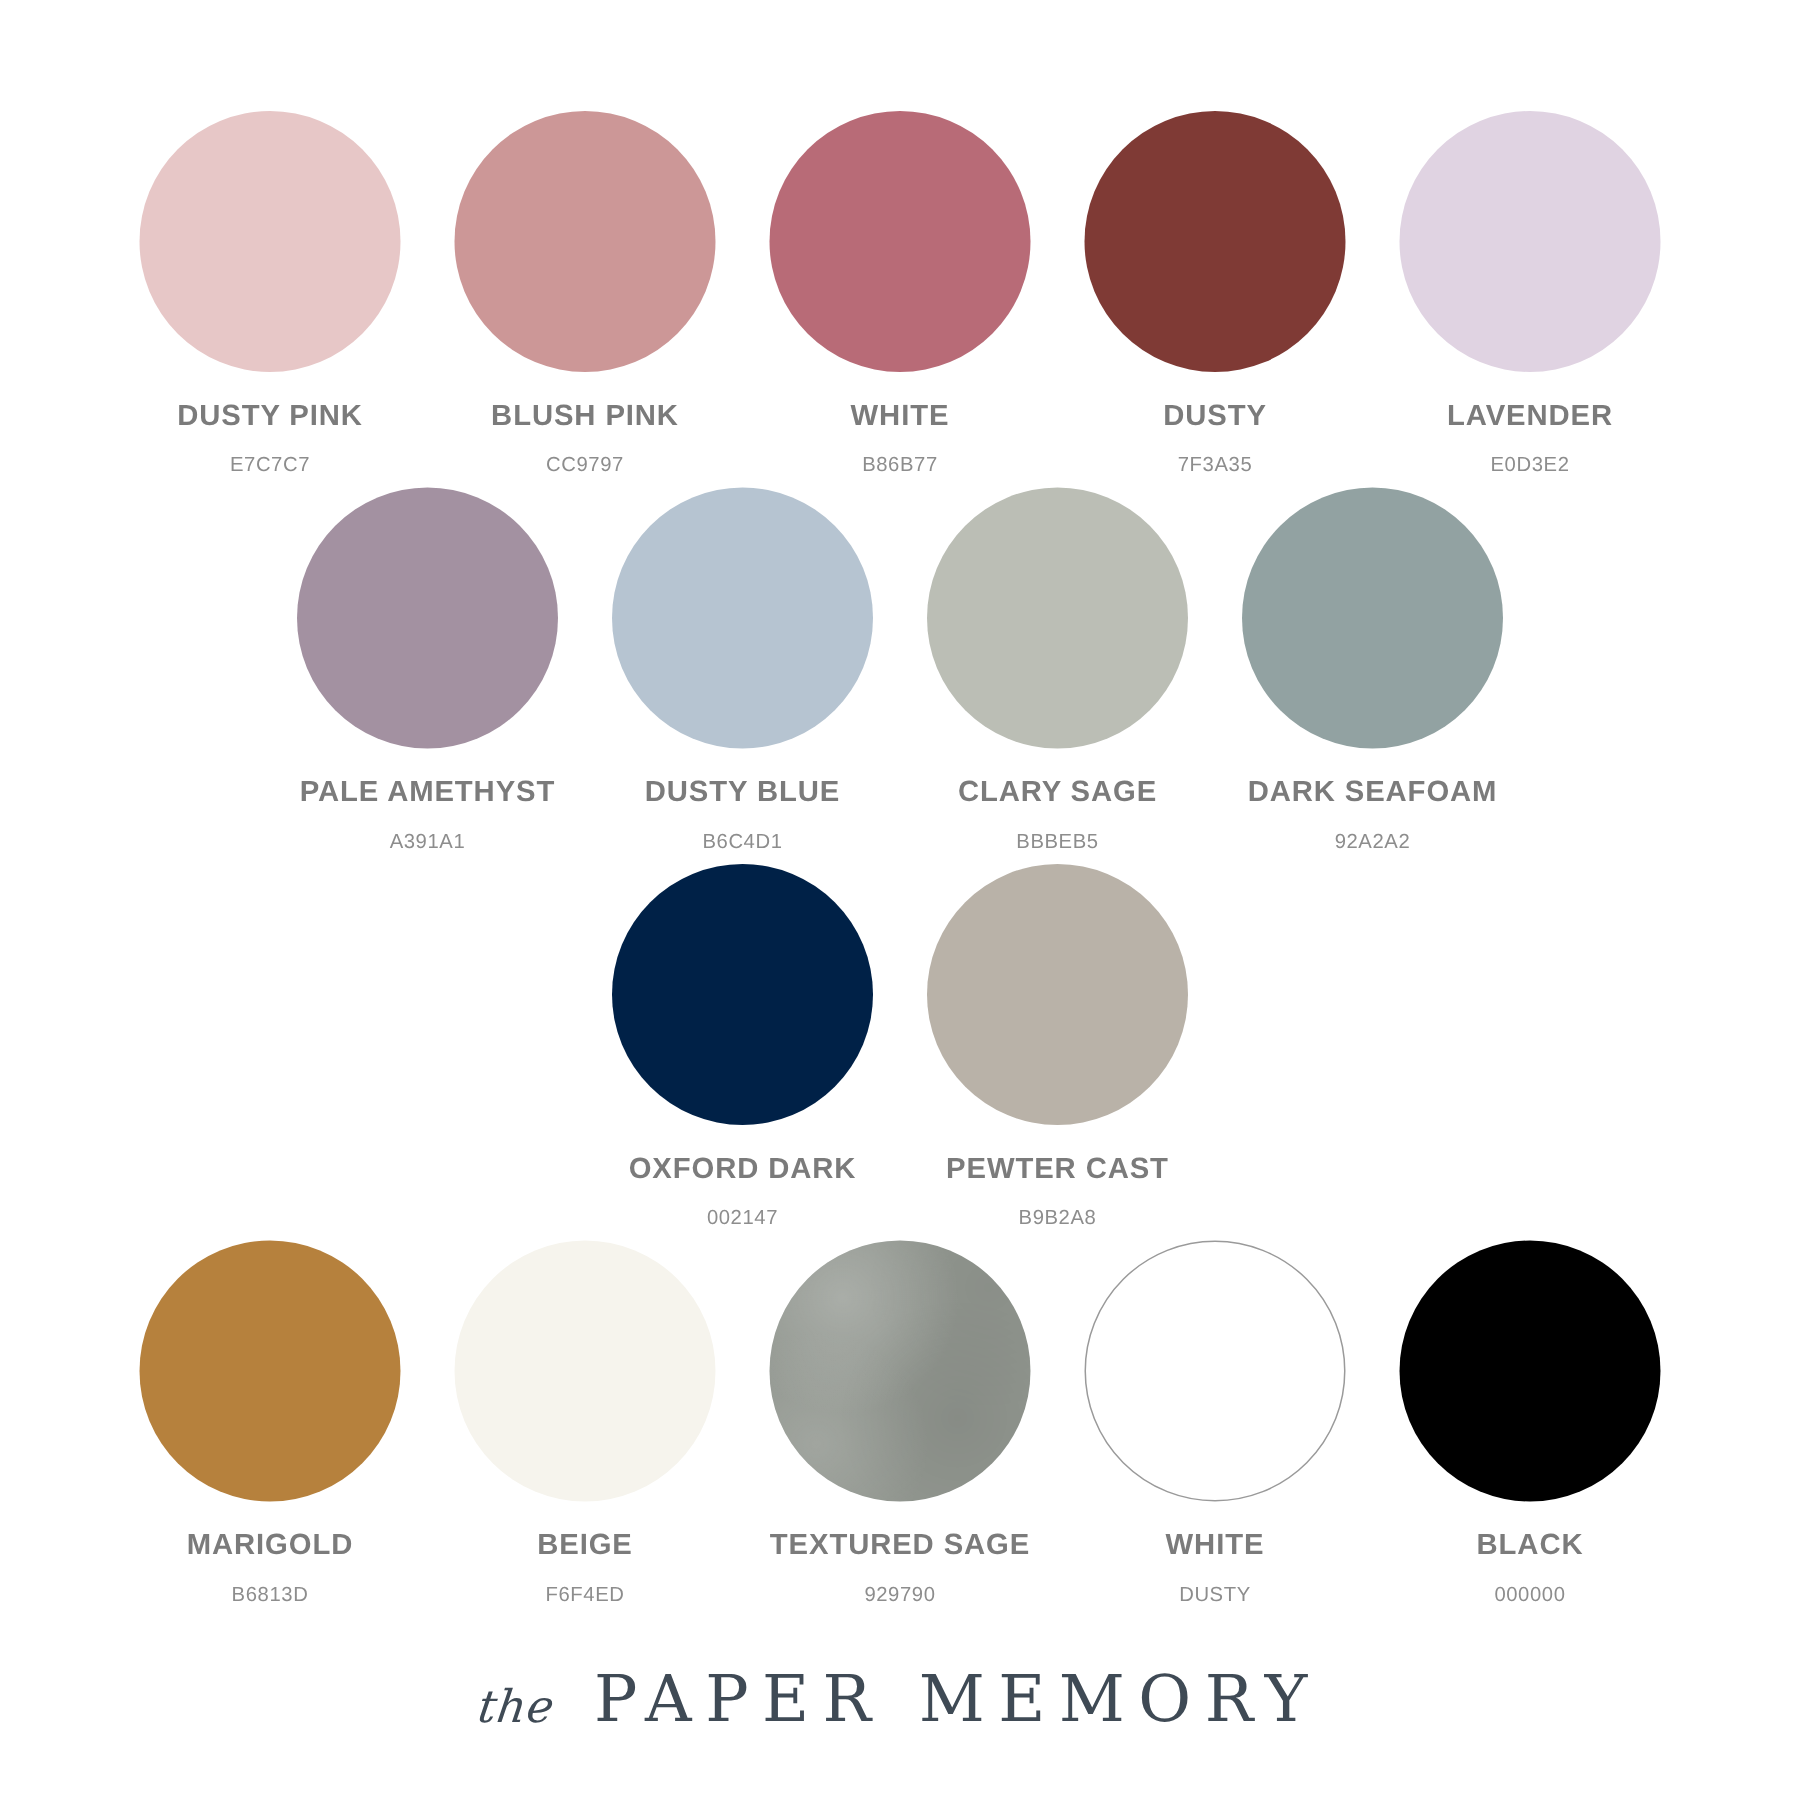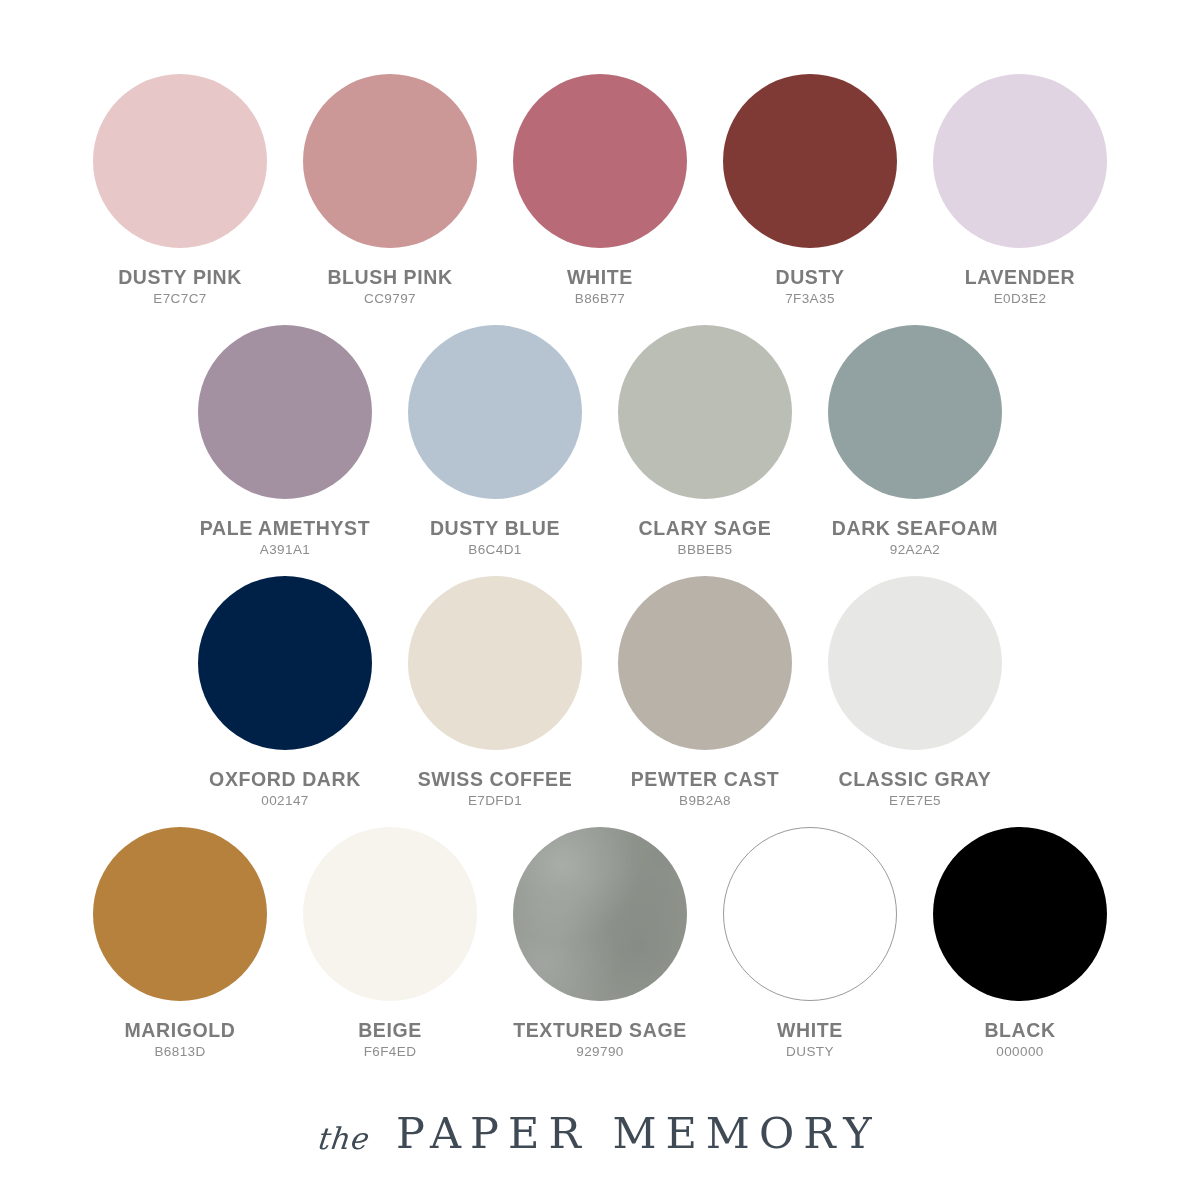--- a/index.html
+++ b/index.html
@@ -103,21 +103,21 @@
   .swatch-name {
     margin-top: 18px;
     font-size: 19.5px;
     letter-spacing: 0.6px;
     color: #7b7b7b;
     text-align: center;
     white-space: nowrap;
     font-weight: 700;
   }
   .swatch-hex {
-    margin-top: 2px;
+    margin-top: 13px;
     font-size: 13.5px;
     letter-spacing: 0.4px;
     color: #8d8d8d;
     text-align: center;
     white-space: nowrap;
   }
 
   
   #footer-logo {
     position: absolute;
@@ -215,33 +215,23 @@
       <div class="row-watermark">
         <span class="wm-script">the</span>
         <span class="wm-caps">PAPER MEMORY</span>
       </div>
       <div class="swatch-cell">
         <div class="swatch-disc" style="background:#002147;"></div>
         <div class="swatch-name">OXFORD DARK</div>
         <div class="swatch-hex">002147</div>
       </div>
       <div class="swatch-cell">
-        <div class="swatch-disc" style="background:#E7DFD1;"></div>
-        <div class="swatch-name">SWISS COFFEE</div>
-        <div class="swatch-hex">E7DFD1</div>
-      </div>
-      <div class="swatch-cell">
         <div class="swatch-disc" style="background:#B9B2A8;"></div>
         <div class="swatch-name">PEWTER CAST</div>
         <div class="swatch-hex">B9B2A8</div>
-      </div>
-      <div class="swatch-cell">
-        <div class="swatch-disc" style="background:#E7E7E5;"></div>
-        <div class="swatch-name">CLASSIC GRAY</div>
-        <div class="swatch-hex">E7E7E5</div>
       </div>
     </div>
 
     <div class="swatch-row">
       <div class="row-watermark">
         <span class="wm-script">the</span>
         <span class="wm-caps">PAPER MEMORY</span>
       </div>
       <div class="swatch-cell">
         <div class="swatch-disc" style="background:#B6813D;"></div>

